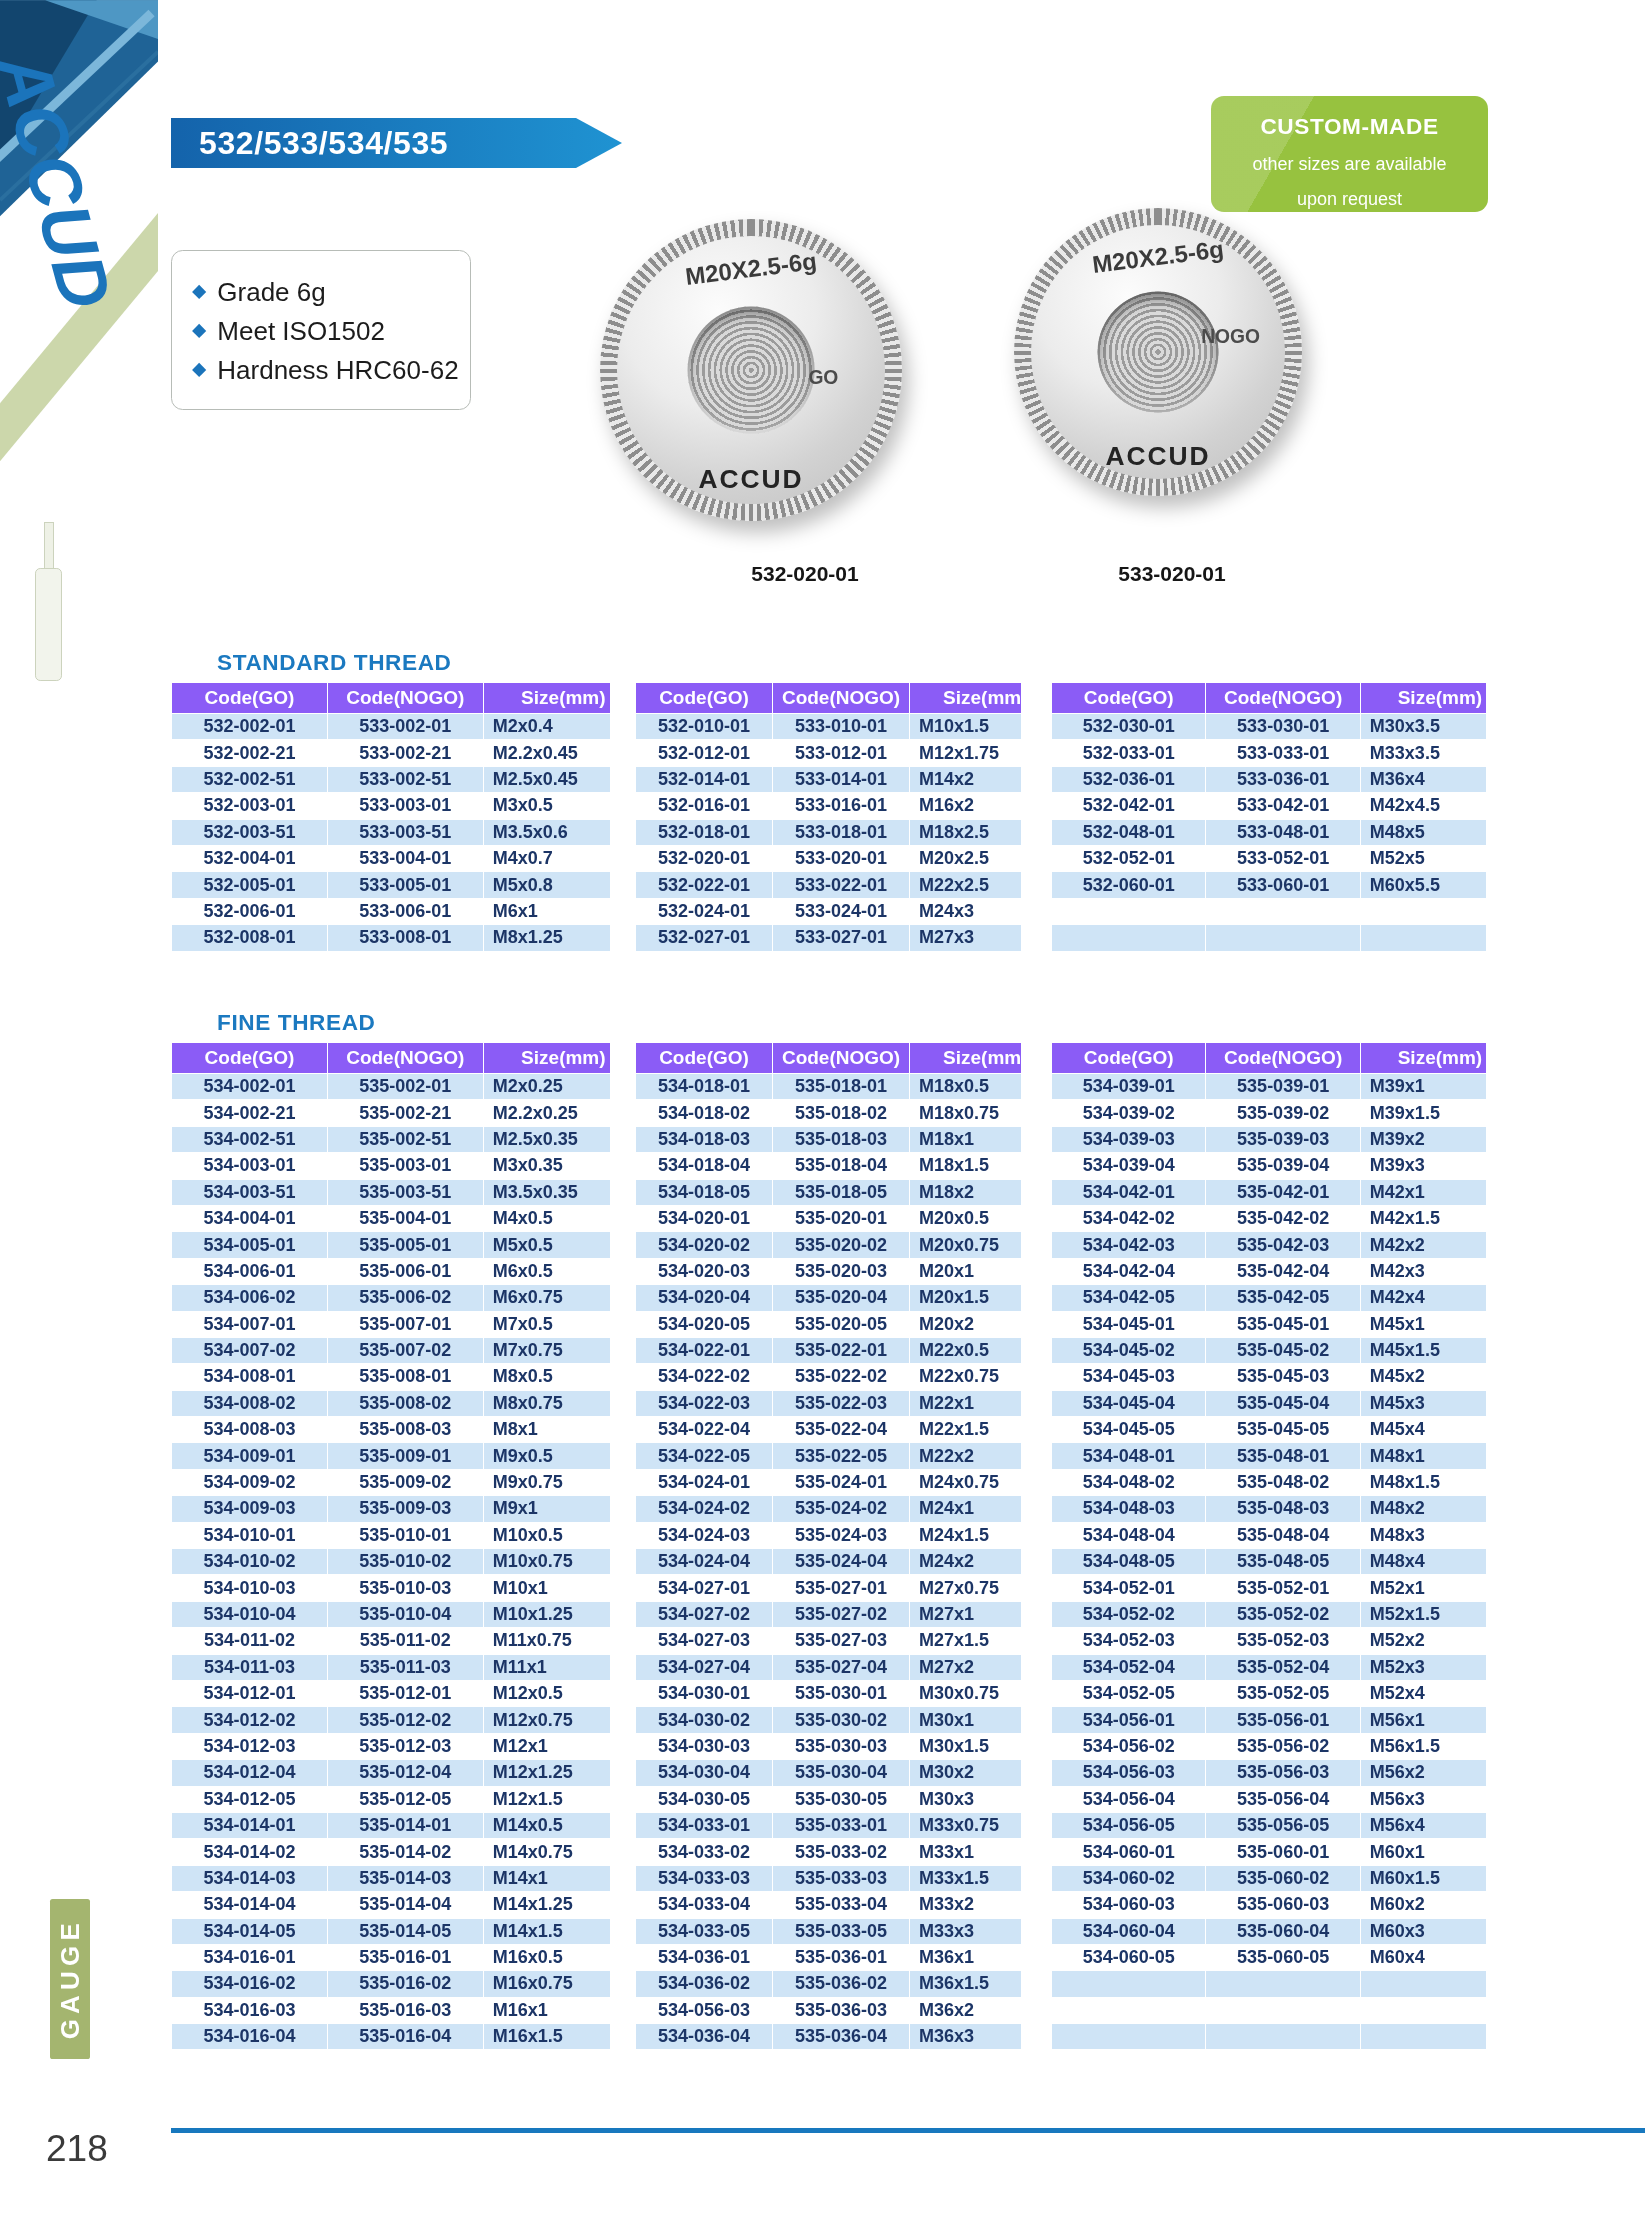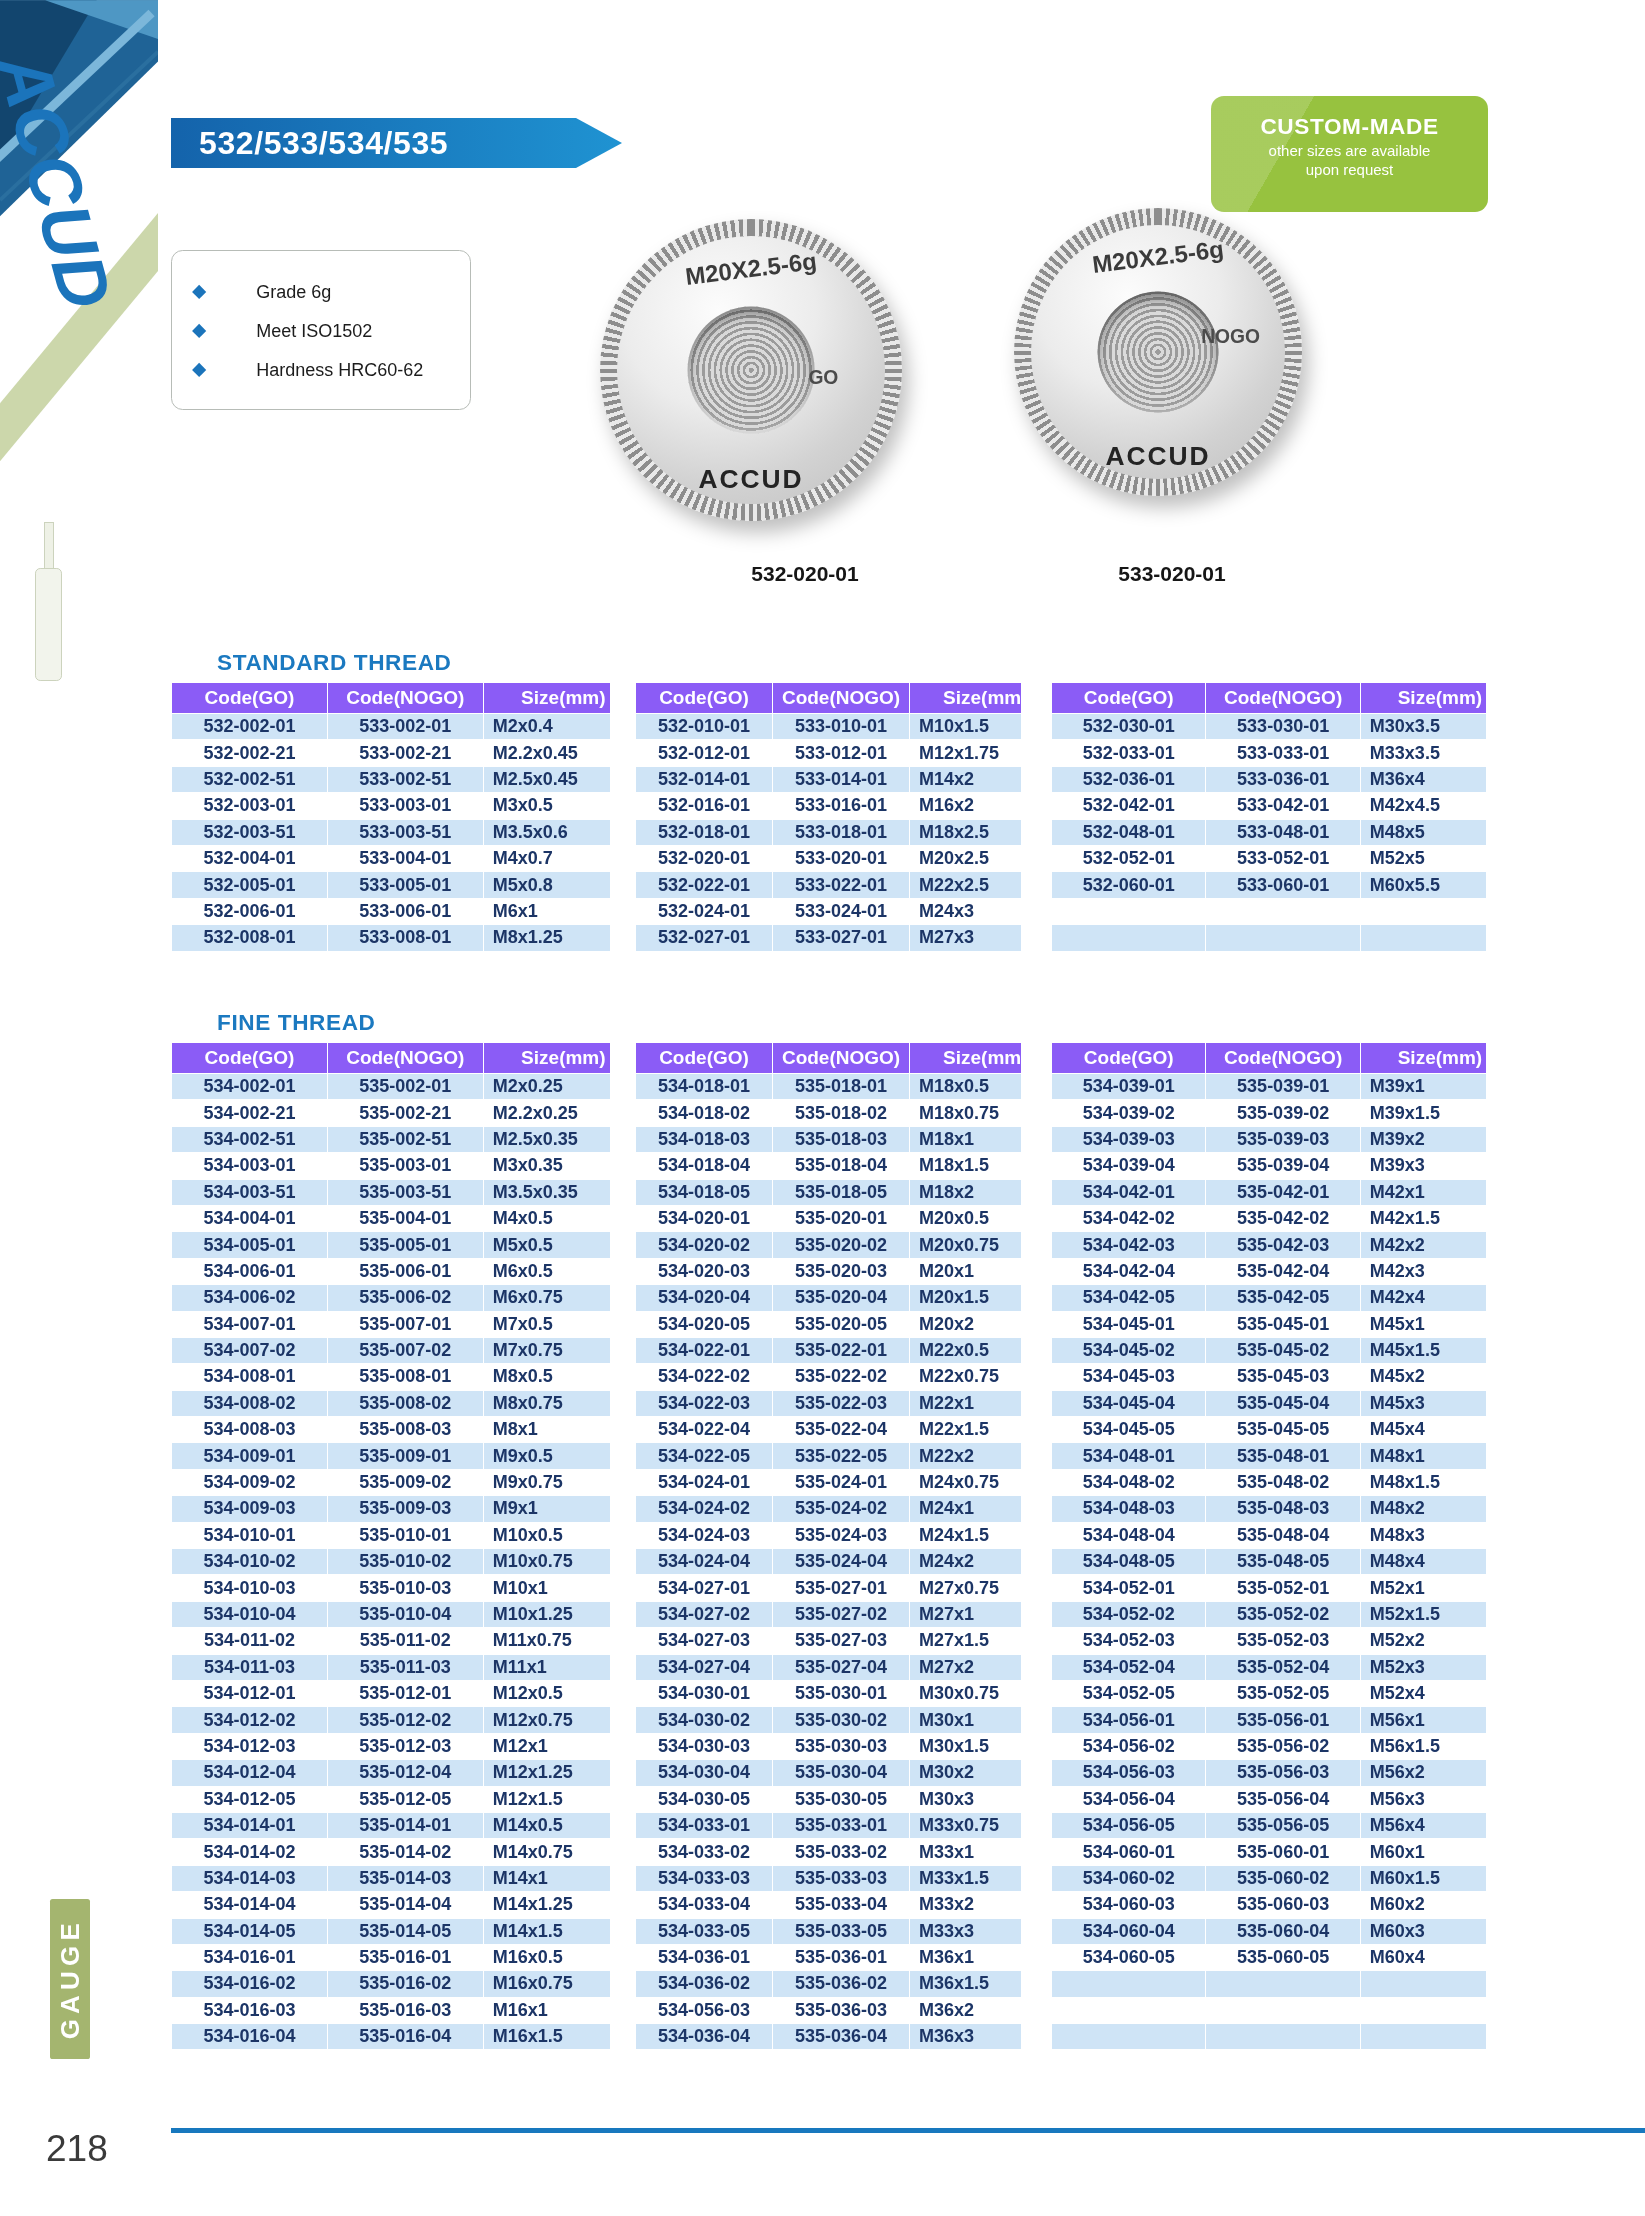--- a/index.html
+++ b/index.html
@@ -25,26 +25,26 @@
   .model-banner { position:absolute; left:171px; top:118px; width:451px; height:50px;
                   background:linear-gradient(90deg,#1463ab,#1f93d2);
                   clip-path:polygon(0 0, calc(100% - 46px) 0, 100% 50%, calc(100% - 46px) 100%, 0 100%);
                   color:#fff; font-weight:bold; font-size:32px; line-height:50px; padding-left:28px; letter-spacing:0.6px; }
   .page-title { position:absolute; left:645px; top:118px; height:50px; line-height:50px;
                 font-size:32px; font-weight:bold; color:#141414; letter-spacing:0.6px; }
   .custom-badge { position:absolute; left:1211px; top:96px; width:277px; height:116px; border-radius:13px;
                   background:linear-gradient(120deg, rgba(255,255,255,.16) 0 30%, rgba(255,255,255,0) 30%), #97c23f;
                   color:#fff; text-align:center; padding-top:18px; }
   .custom-badge .b-title { font-size:22.6px; font-weight:bold; letter-spacing:0.6px; }
-  .custom-badge .b-line { font-size:15px; margin-top:2px; }
+  .custom-badge .b-line { font-size:18px; margin-top:14px; }
 
   
   .features { position:absolute; left:171px; top:250px; width:300px; height:160px;
               border:1.9px solid #b7bcb7; border-radius:11.6px; padding:22px 0 0 22px; }
-  .feature-item { display:flex; align-items:center; height:39px; font-size:18px; color:#1c1c1c;gap:39px; }
+  .feature-item { display:flex; align-items:center; height:39px; font-size:26px; color:#1c1c1c; }
   .diamond { width:10.3px; height:10.3px; background:#1b74bb; transform:rotate(45deg); margin-right:13px; flex:0 0 auto; }
 
   
   .ring { position:absolute; border-radius:50%; }
   .ring .rim { position:absolute; inset:0; border-radius:50%;
                background:repeating-conic-gradient(#8d8d8d 0deg 1.6deg, #e9e9e9 1.6deg 3.2deg);
                box-shadow:6.4px 11.6px 19.3px rgba(0,0,0,.25); }
   .ring .face { position:absolute; inset:17.4px; border-radius:50%;
                 background:radial-gradient(circle at 38% 28%, #fcfcfc 0%, #ececec 38%, #d2d2d2 68%, #bfbfbf 100%); }
   .ring .hole { position:absolute; left:50%; top:50%; width:42%; height:42%; transform:translate(-50%,-50%); border-radius:50%;

